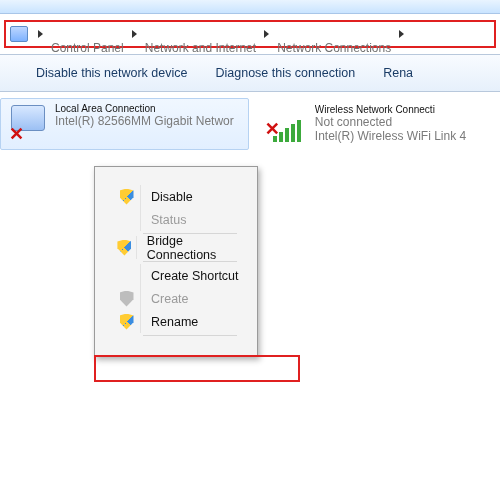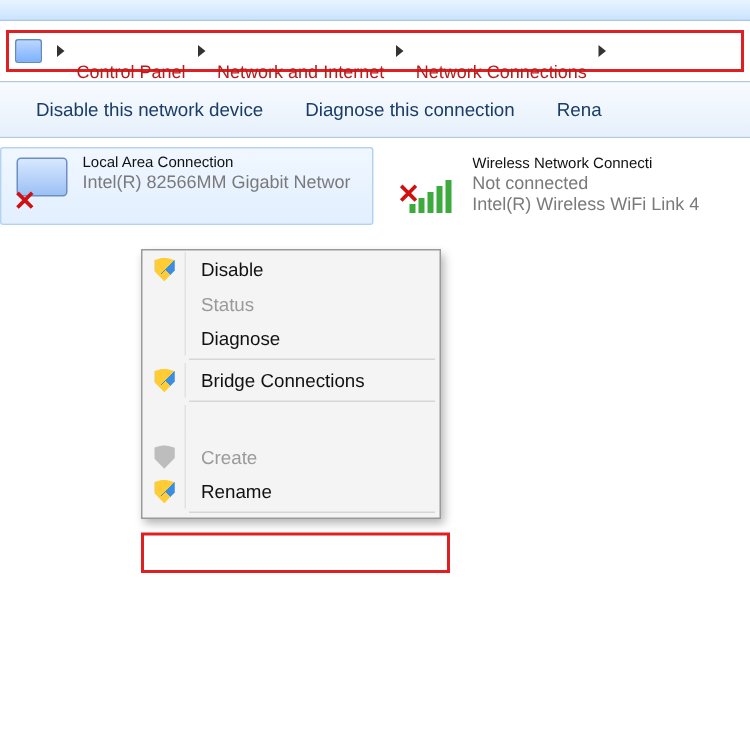--- a/index.html
+++ b/index.html
@@ -39,34 +39,34 @@
     margin-right: 2px;
   }
   .breadcrumb .arrow {
     width: 0; height: 0;
     border-top: 4px solid transparent;
     border-bottom: 4px solid transparent;
     border-left: 5px solid #333;
     margin: 0 8px;
   }
   .breadcrumb .crumb {
-    color: #b91c1c;
+    color: #737373;
     white-space: nowrap;
     margin-top: 27px;
   }
   .toolbar-wrap {
     border-top: 1px solid #b8c8dc;
     border-bottom: 1px solid #b8c8dc;
   }
   .toolbar {
     height: 36px;
     background: linear-gradient(#f8fbff, #e6f0fb);
     display: flex;
     align-items: center;
-    padding-left: 24px;
+    padding-left: 36px;
   }
   .toolbar .tool {
     color: #1a3c66;
     margin-right: 28px;
     white-space: nowrap;
     font-size: 12.5px;
   }
   .content {
     display: flex;
     padding: 6px 0 0 0;
@@ -117,25 +117,25 @@
   .wifi-bars span:nth-child(5){height:22px}
   .conn .txt { overflow: hidden; }
   .conn .name { color: #111; font-size: 10px; white-space: nowrap; }
   .conn .status { color: #7a7a7a; white-space: nowrap; }
   .conn .dev { color: #7a7a7a; white-space: nowrap; }
 
   .context-menu {
     position: absolute;
     left: 94px;
     top: 166px;
-    width: 200px;
+    width: 164px;
     background: #f4f4f4;
     border: 1px solid #9a9a9a;
     box-shadow: 2px 3px 6px rgba(0,0,0,.3);
-    padding: 1px;
+    padding: 18px;
   }
   .context-menu .row {
     display: flex;
     align-items: center;
     height: 23px;
   }
   .context-menu .ico-cell {
     width: 28px;
     display: flex;
     justify-content: center;
@@ -244,43 +244,40 @@
   <div class="row">
     <div class="ico-cell">
         <div class="shield"></div>
       </div>
     <div class="label">Disable</div>
   </div>
   <div class="row disabled">
     <div class="ico-cell"></div>
     <div class="label">Status</div>
   </div>
+  <div class="sep"></div>
+  <div class="row">
+    <div class="ico-cell">
+        <div class="shield"></div>
+      </div>
+    <div class="label">Bridge Connections</div>
+  </div>
+  <div class="sep"></div>
   <div class="row">
     <div class="ico-cell"></div>
-    <div class="label">Diagnose</div>
+    <div class="label">Create Shortcut</div>
+  </div>
+  <div class="row disabled">
+    <div class="ico-cell">
+        <div class="shield grey"></div>
+      </div>
+    <div class="label">Create</div>
+  </div>
+  <div class="row">
+    <div class="ico-cell">
+        <div class="shield"></div>
+      </div>
+    <div class="label">Rename</div>
   </div>
   <div class="sep"></div>
-  <div class="row">
-    <div class="ico-cell">
-        <div class="shield"></div>
-      </div>
-    <div class="label">Bridge Connections</div>
-  </div>
-  <div class="sep"></div>
-  <div class="row">
-    <div class="ico-cell"></div>
-  </div>
-  <div class="row disabled">
-    <div class="ico-cell">
-        <div class="shield grey"></div>
-      </div>
-    <div class="label">Create</div>
-  </div>
-  <div class="row">
-    <div class="ico-cell">
-        <div class="shield"></div>
-      </div>
-    <div class="label">Rename</div>
-  </div>
-  <div class="sep"></div>
 </div>
 
 <div class="highlight-properties"></div>
 
 </body></html>

